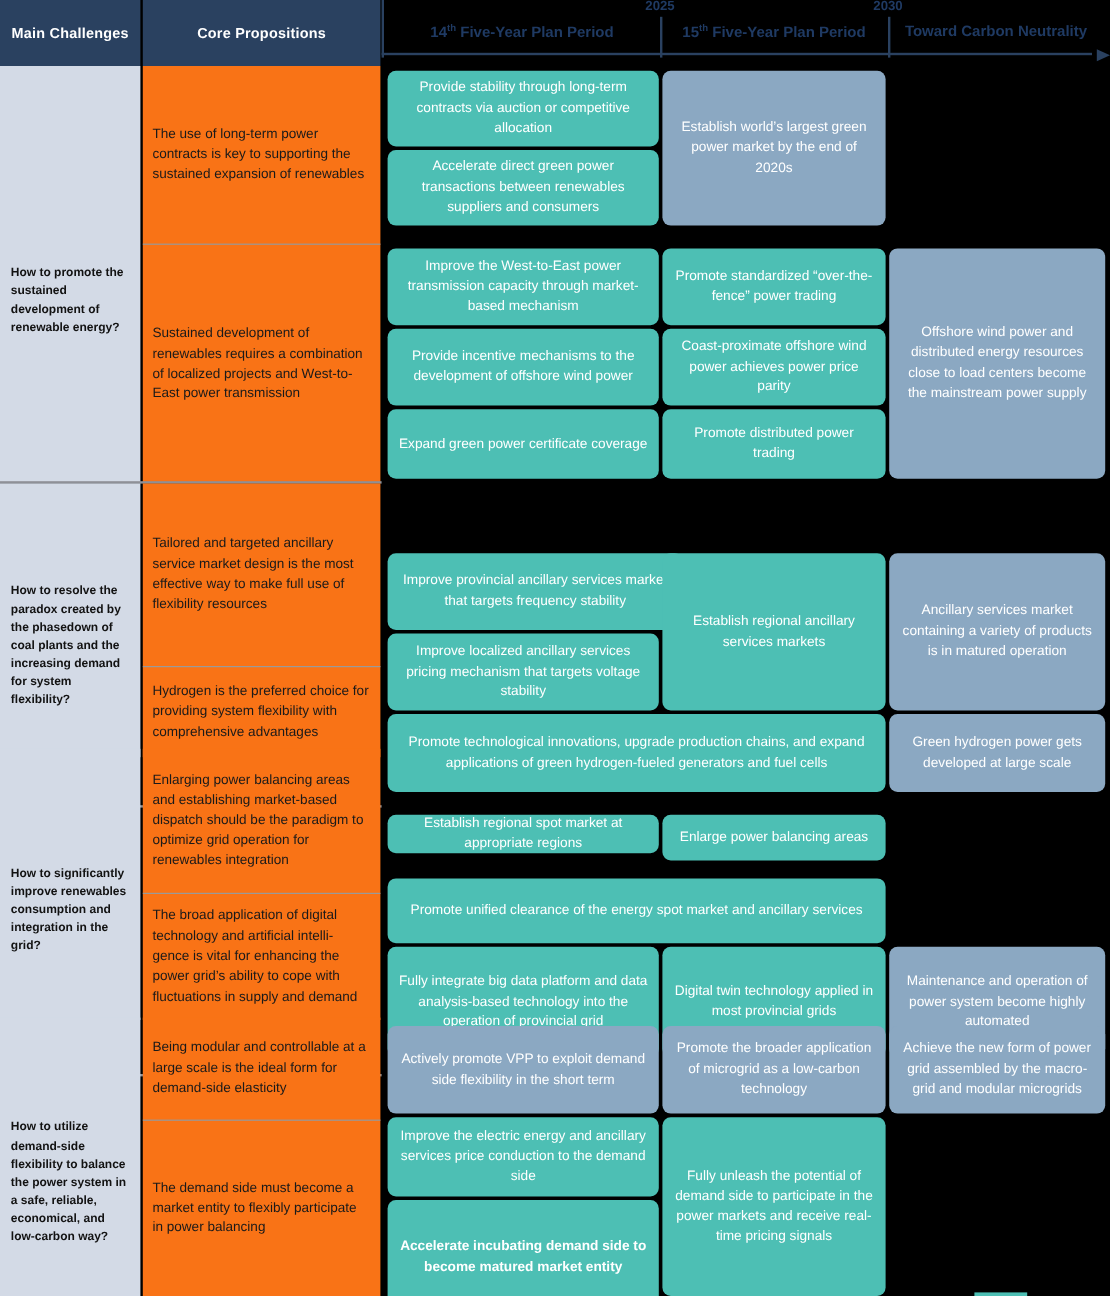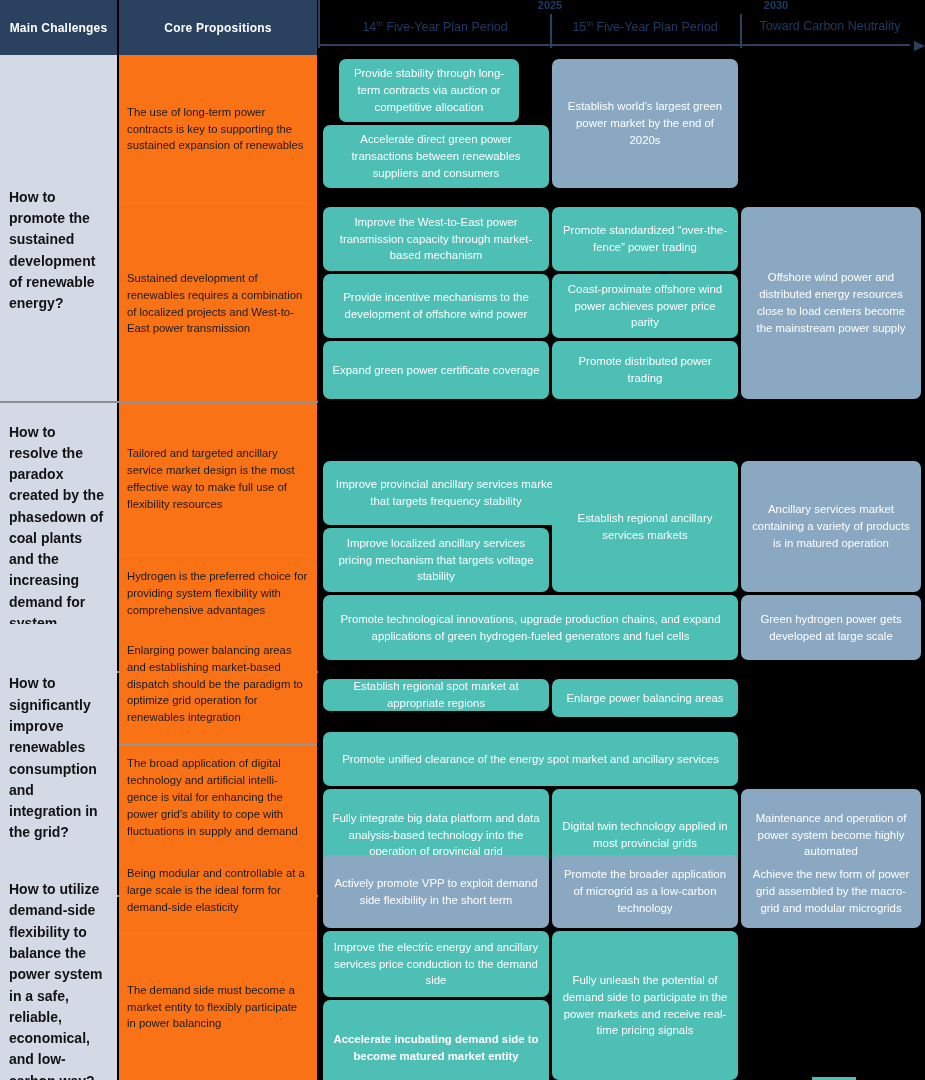--- a/index.html
+++ b/index.html
@@ -50,21 +50,21 @@
     position: absolute; top: 14px; width: 1.5px; height: 34px;
     background: #2a4160;
   }
   .tl-year {
     position: absolute; top: -1px;
     color: #1f3a63; font-weight: bold; font-size: 11px;
     transform: translateX(-50%);
   }
   .tl-label {
     position: absolute; top: 19px;
-    color: #1f3a63; font-weight: normal; font-size: 12.5px;
+    color: #1f3a63; font-weight: bold; font-size: 12.5px;
     text-align: center;
     transform: translateX(-50%);
     white-space: nowrap;
   }
   .tl-label sup { font-size: 8px; }
 
   
   .body { position: absolute; left: 0; top: 55px; width: 925px; height: 1025px; }
 
   .section { position: absolute; left: 0; width: 925px; }
@@ -73,21 +73,21 @@
     background: #8e9097;
   }
 
   .col-challenge {
     position: absolute; left: 0; width: 117px; top: 0; bottom: 0;
     background: #d3dae6;
     display: flex; align-items: center;
     padding: 0 9px;
   }
   .col-challenge span {
-    color: #121212; font-weight: bold; font-size: 14px; line-height: 1.52; margin-top: 43px;
+    color: #121212; font-weight: bold; font-size: 10px; line-height: 1.52; margin-top: 43px;
   }
   .col-core {
     position: absolute; left: 119px; width: 198px; top: 0; bottom: 0;
     background: #f97316;
   }
   .core-cell {
     position: absolute; left: 0; width: 198px;
     display: flex; align-items: center;
     padding: 0 9px 0 8px;
   }
@@ -133,21 +133,21 @@
 
     <div class="timeline">
       <div class="tl-axis-left"></div>
       <div class="tl-axis"></div>
       <div class="tl-arrow"></div>
 
       <div class="tl-tick" style="left:232px;"></div>
       <div class="tl-tick" style="left:422px;"></div>
 
       <div class="tl-year" style="left:232px;">2025</div>
-      <div class="tl-year" style="left:422px;margin-left:36px;">2030</div>
+      <div class="tl-year" style="left:422px;">2030</div>
 
       <div class="tl-label" style="left:117px;"><span>14</span><sup>th</sup><span> Five-Year Plan Period</span></div>
       <div class="tl-label" style="left:327px;"><span>15</span><sup>th</sup><span> Five-Year Plan Period</span></div>
       <div class="tl-label" style="left:512px;">Toward  Carbon Neutrality</div>
     </div>
   </div>
 
   <div class="body">
 
     <div class="section" style="top:0px; height:348px;">
@@ -157,21 +157,21 @@
       <div class="col-core">
         <div class="core-cell" style="top:0px; height:148px;">
           <span>The use of long-term power contracts is key to supporting the sustained expansion of renewables</span>
         </div>
         <div class="core-div" style="top:148px;"></div>
         <div class="core-cell" style="top:149px; height:199px;">
           <span>Sustained development of renewables requires a combination of localized projects and West-to-East power transmission</span>
         </div>
       </div>
 
-      <div class="card teal" style="left:339px; top:4px;  width:180px; height:63px;">Provide stability through long-term contracts via auction or competitive allocation</div>
+      <div class="card teal" style="left:323px; top:4px;  width:226px; height:63px;">Provide stability through long-term contracts via auction or competitive allocation</div>
       <div class="card teal" style="left:323px; top:70px; width:226px; height:63px;">Accelerate direct green power transactions between renewables suppliers and consumers</div>
       <div class="card slate" style="left:552px; top:4px; width:186px; height:129px;">Establish world’s largest green power market by the end of 2020s</div>
 
       <div class="card teal" style="left:323px; top:152px; width:226px; height:64px;">Improve the West-to-East power transmission capacity through market-based mechanism</div>
       <div class="card teal" style="left:323px; top:219px; width:226px; height:64px;">Provide incentive mechanisms to the development of offshore wind power</div>
       <div class="card teal" style="left:323px; top:286px; width:226px; height:58px;">Expand green power certificate coverage</div>
 
       <div class="card teal" style="left:552px; top:152px; width:186px; height:64px;">Promote standardized “over-the-fence” power trading</div>
       <div class="card teal" style="left:552px; top:219px; width:186px; height:64px;">Coast-proximate offshore wind power achieves power price parity</div>
       <div class="card teal" style="left:552px; top:286px; width:186px; height:58px;">Promote distributed power trading</div>

